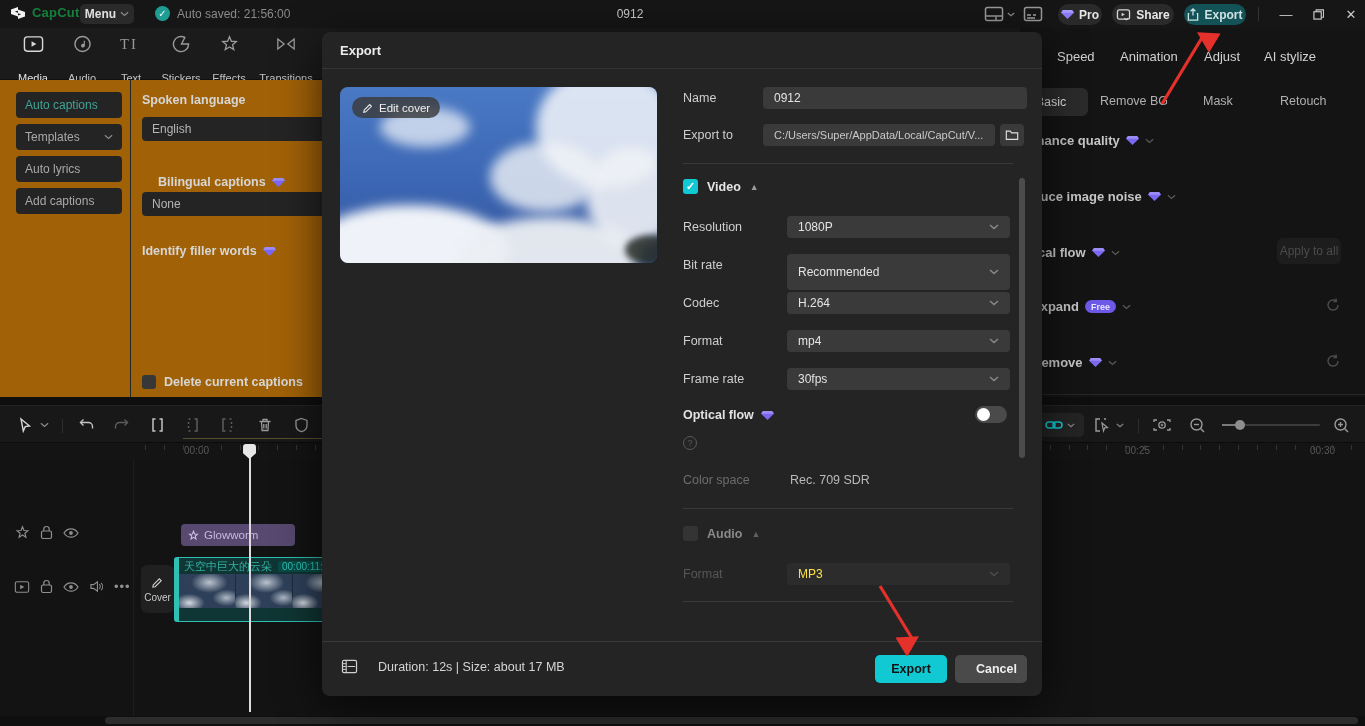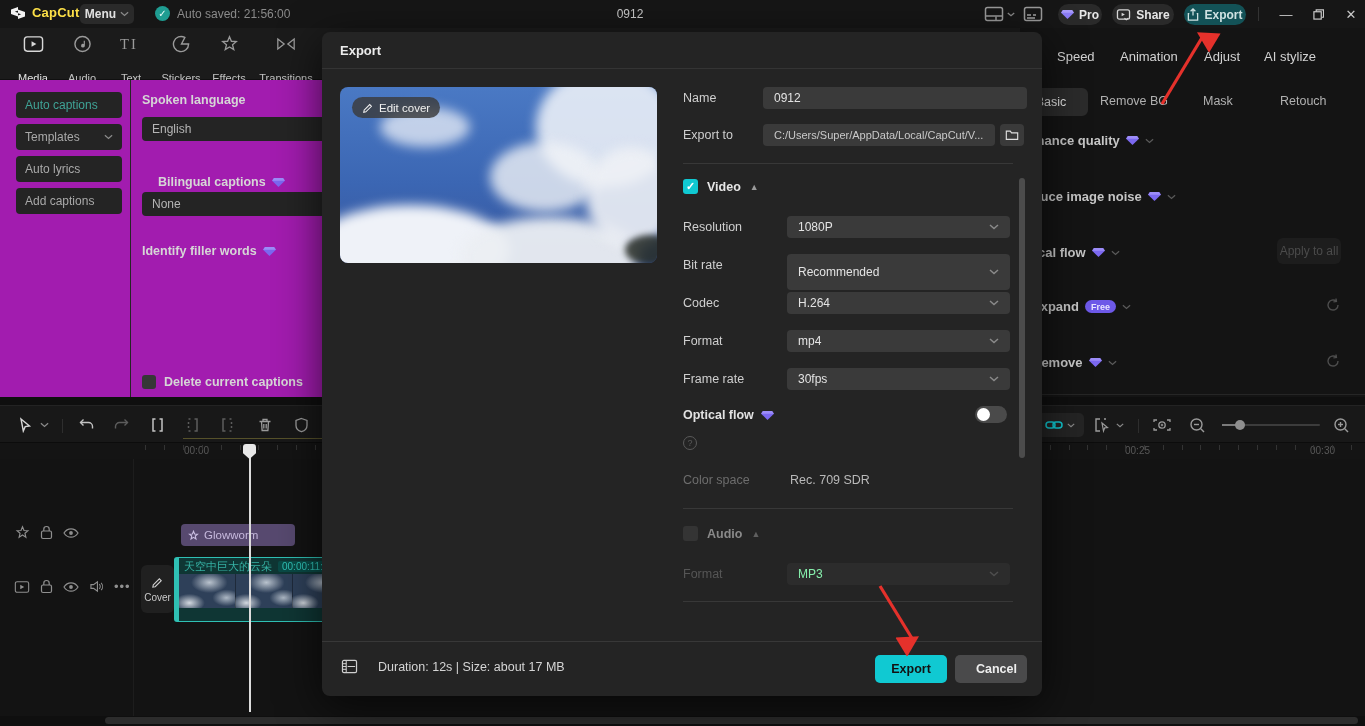--- a/index.html
+++ b/index.html
@@ -8,37 +8,37 @@
   #app { position:relative; width:1365px; height:726px; background:#0f0f0f; overflow:hidden; color:#ccc; }
   .abs { position:absolute; }
   svg { display:block; }
   .ico { color:#9a9a9a; }
   .lbl { color:#b9b9b9; font-size:11px;margin-top:16px; }
   .chev { color:#8a8a8a; }
 
   
   .titlebar { left:0; top:0; width:1365px; height:28px; background:#161616; }
   .logo-wrap { left:10px; top:5px; display:flex; align-items:center; gap:6px; }
-  .logo-text { color:#fde047; font-weight:bold; font-size:13px; letter-spacing:.2px; }
+  .logo-text { color:#15803d; font-weight:bold; font-size:13px; letter-spacing:.2px; }
   .menu-btn { left:80px; top:4px; width:54px; height:20px; background:#2a2a2a; border-radius:5px; display:flex; align-items:center; justify-content:center; gap:4px; color:#e0e0e0; font-size:12px; font-weight:bold; }
   .autosave { left:155px; top:6px; display:flex; align-items:center; gap:7px; color:#8a8a8a; font-size:12px; }
   .save-check { width:15px; height:15px; border-radius:50%; background:#1f9d92; color:#eafffb; font-size:10px; display:flex; align-items:center; justify-content:center; }
   .proj-title { left:560px; top:7px; width:140px; text-align:center; color:#c9c9c9; font-size:12px; }
   .tb-iconbtn { top:5px; height:18px; display:flex; align-items:center; gap:3px; }
   .pill-btn { top:4px; height:21px; background:#2a2a2a; border-radius:12px; display:flex; align-items:center; justify-content:center; gap:5px; color:#e6e6e6; font-size:12px; font-weight:bold; }
   .export-top { background:#135257; color:#cfe2e2; }
   .win-ctl { top:3px; width:22px; height:22px; display:flex; align-items:center; justify-content:center; color:#c9c9c9; font-size:13px; }
 
   
   .toolstrip { left:0; top:28px; width:1365px; height:52px; background:#1b1b1b; border-bottom:1px solid #101010; }
   .tool-item { top:7px; width:48px; display:flex; flex-direction:column; align-items:center; gap:3px; }
   .tool-item .lbl { font-size:11px; color:#c2c2c2; }
 
   
-  .left-panel { left:0; top:80px; width:322px; height:317px; background:#a21caf;padding-left:16px; }
+  .left-panel { left:0; top:80px; width:322px; height:317px; background:#a16207;padding-left:16px; }
   .v-div { width:1px; background:#262626; }
   .side-item { left:16px; width:106px; height:26px; background:#242424; border-radius:4px; display:flex; align-items:center; padding:0 9px; font-size:12px; color:#a9a9a9; justify-content:space-between; }
   .form-label { color:#d6d6d6; font-size:12.5px; font-weight:bold; display:flex; align-items:center; gap:6px; }
   .drop-sm { left:142px; width:188px; height:24px; background:#242424; border-radius:4px; color:#b5b5b5; font-size:12px; display:flex; align-items:center; padding:0 10px; }
   .cbx { width:14px; height:14px; border-radius:3px; background:#373737; }
 
   
   .right-panel { left:1020px; top:28px; width:345px; height:369px; background:#141414; }
   .rtab { color:#d2d2d2; font-size:13px; }
   .subtab { color:#b0b0b0; font-size:12.5px; }
@@ -81,21 +81,21 @@
   .dialog { left:322px; top:32px; width:720px; height:664px; background:#242424; border-radius:8px; box-shadow:0 10px 44px rgba(0,0,0,.65); z-index:10; }
   .dlg-header { left:0; top:0; width:720px; height:37px; border-bottom:1px solid #343434; display:flex; align-items:center; padding:0 18px; color:#ececec; font-size:13px; font-weight:bold; }
   .cover { left:18px; top:55px; width:317px; height:176px; border-radius:8px; overflow:hidden;
      background:linear-gradient(180deg,#4a79c4 0%,#3b66b3 55%,#39589e 100%); }
   .cloud { position:absolute; border-radius:50%; filter:blur(6px); background:rgba(255,255,255,.92); }
   .edit-cover { left:12px; top:10px; height:21px; background:rgba(58,58,58,.82); border-radius:11px; display:flex; align-items:center; gap:5px; padding:0 10px; color:#f0f0f0; font-size:11.5px; }
   .dlg-label { color:#cfcfcf; font-size:12.5px; }
   .dlg-label-dim { color:#6d6d6d; font-size:12.5px; }
   .field { background:#3a3a3a; border-radius:4px; color:#e3e3e3; font-size:12px; display:flex; align-items:center; padding:0 11px; }
   .select { background:#3a3a3a; border-radius:4px; color:#e3e3e3; font-size:12px; display:flex; align-items:center; justify-content:space-between; padding:0 11px; }
-  .select-dim { background:#2c2c2c; color:#86efac;justify-content:space-between; }
+  .select-dim { background:#2c2c2c; color:#fde047;justify-content:space-between; }
   .h-div { height:1px; background:#383838; }
   .vcheck { width:15px; height:15px; border-radius:3px; background:#10c9d2; color:#fff; font-size:11px; display:flex; align-items:center; justify-content:center; font-weight:bold; }
   .acheck { width:15px; height:15px; border-radius:3px; background:#343434; }
   .caret-up { color:#9a9a9a; font-size:9px; }
   .toggle { width:32px; height:17px; background:#4a4a4a; border-radius:9px; }
   .knob { position:absolute; left:2px; top:2px; width:13px; height:13px; background:#fff; border-radius:50%; }
   .qmark { width:14px; height:14px; border:1.3px solid #5a5a5a; border-radius:50%; color:#5a5a5a; font-size:9px; display:flex; align-items:center; justify-content:center; }
   .dlg-scroll { left:697px; top:146px; width:6px; height:280px; background:#4c4c4c; border-radius:3px; }
   .dlg-footer-div { left:0; top:609px; width:720px; height:1px; background:#383838; }
   .summary { color:#d5d5d5; font-size:12.5px; display:flex; align-items:center; gap:8px; }

